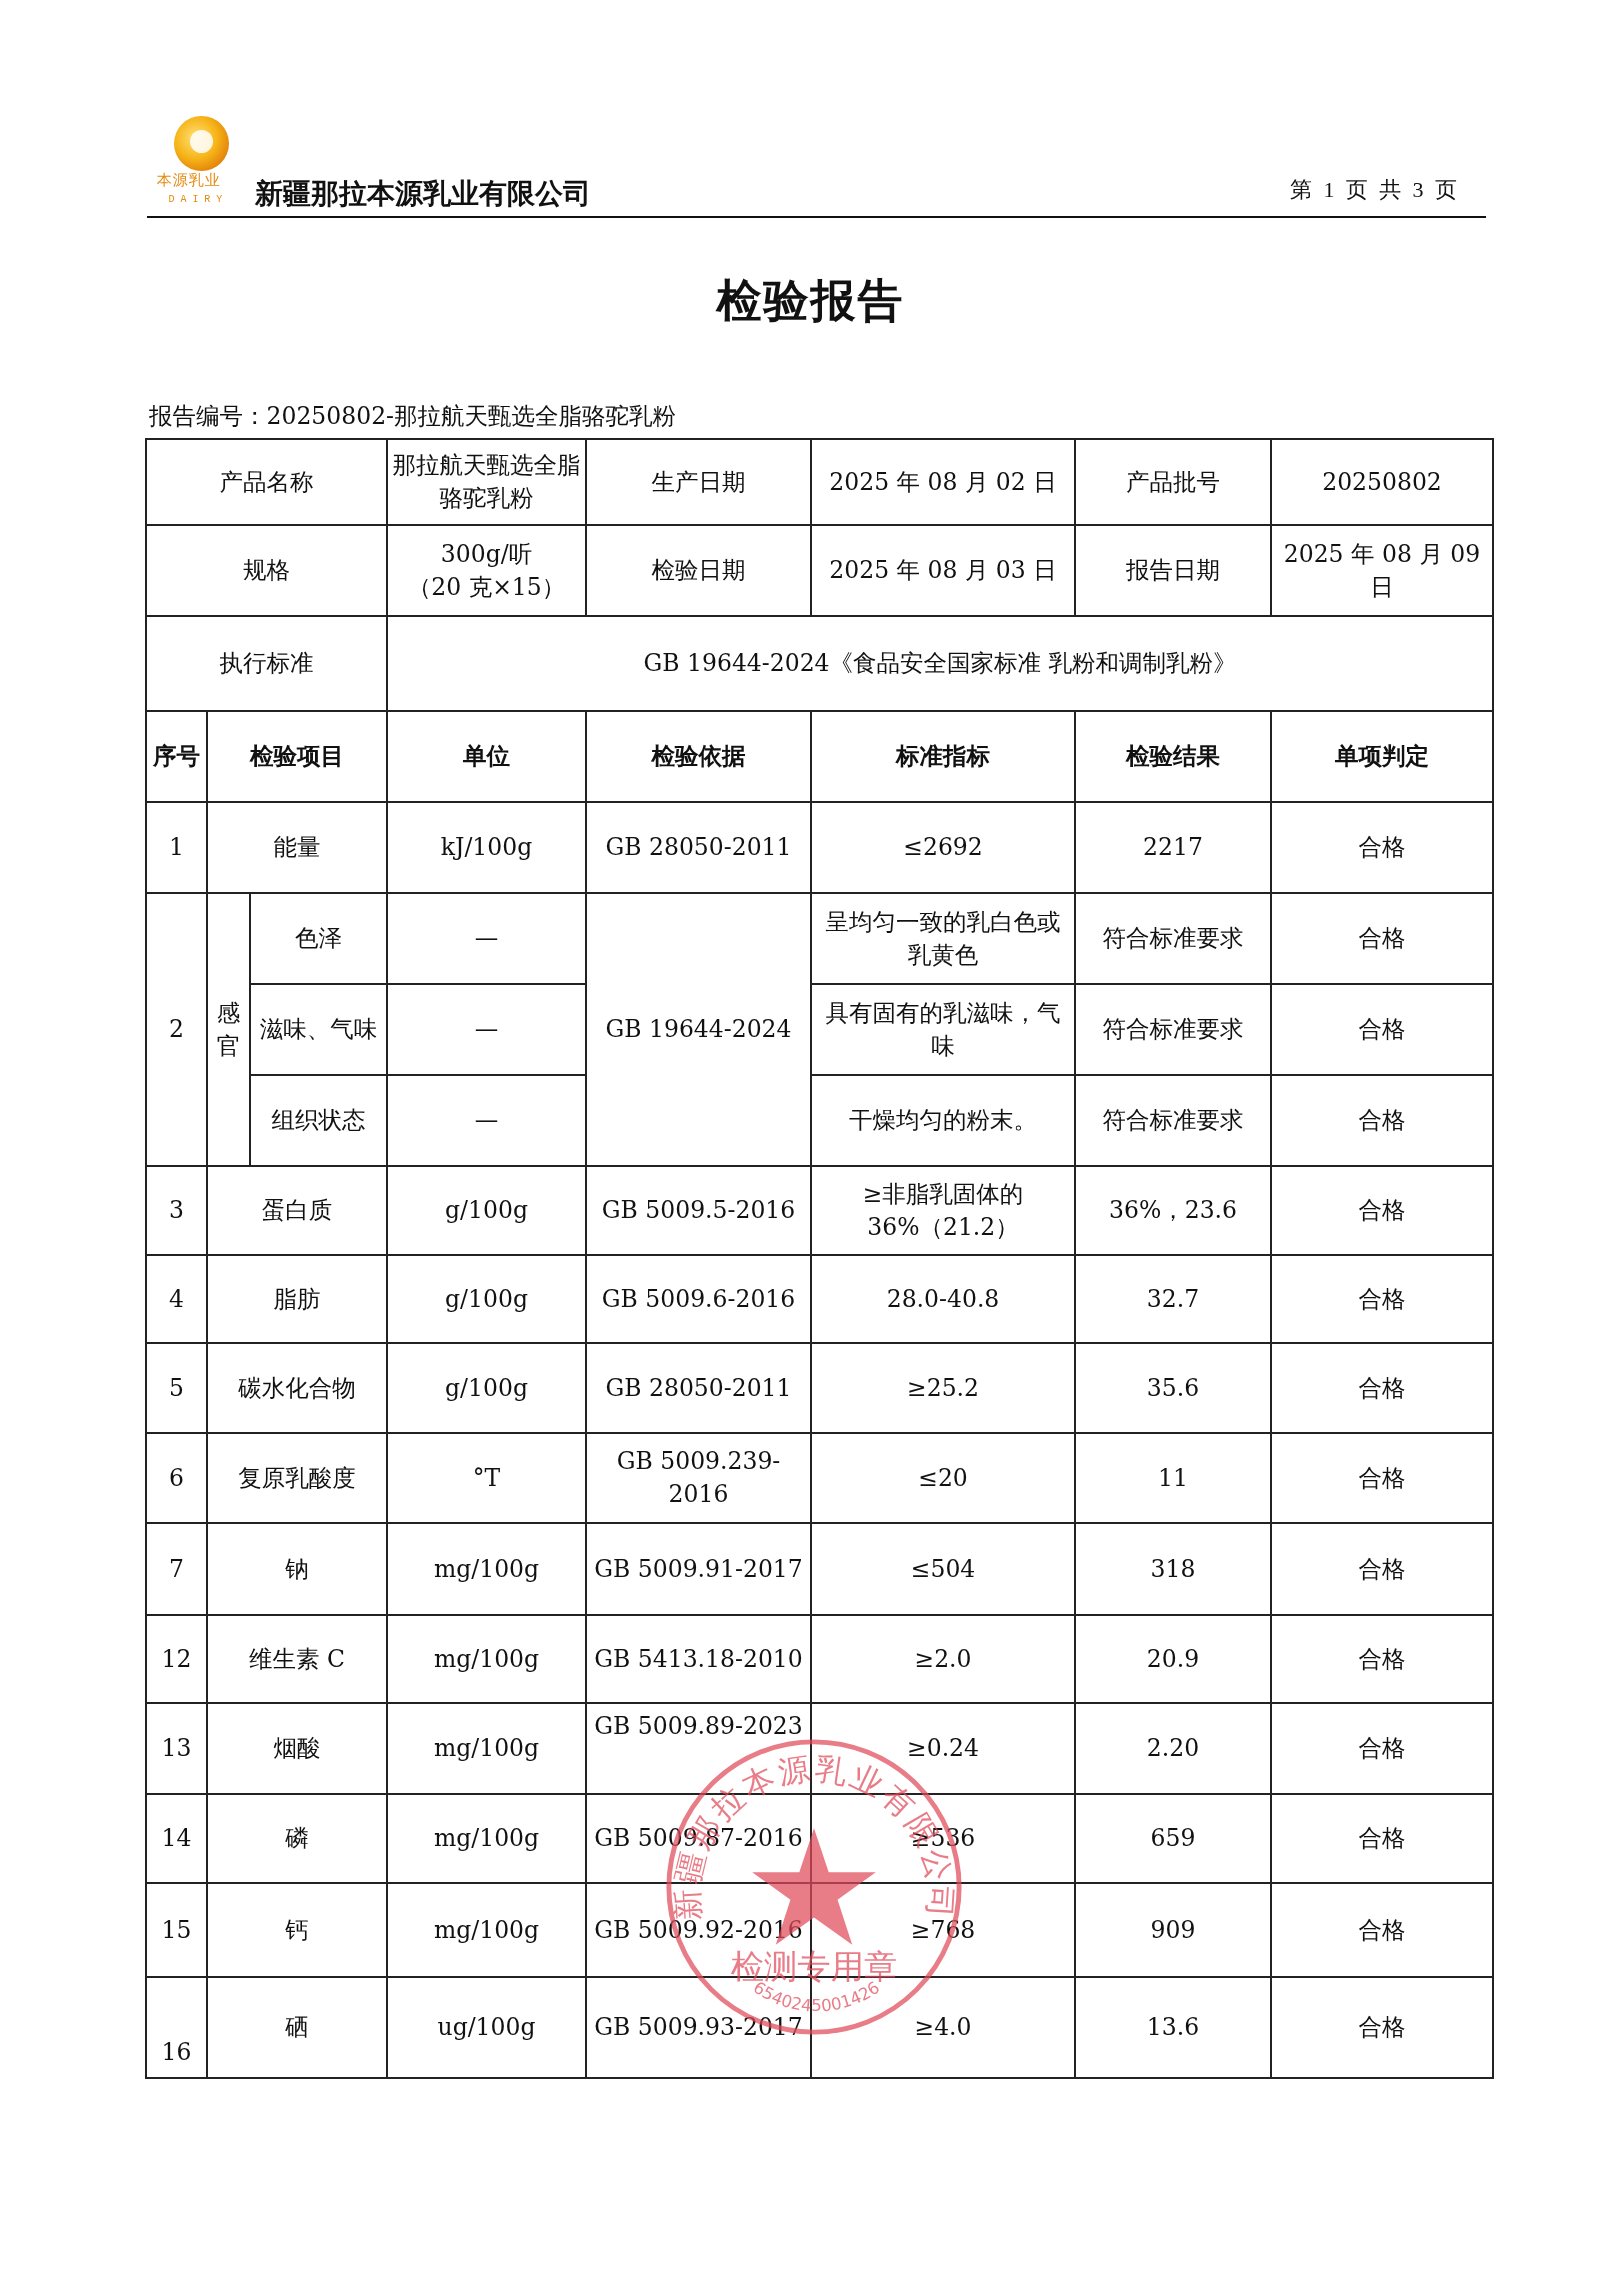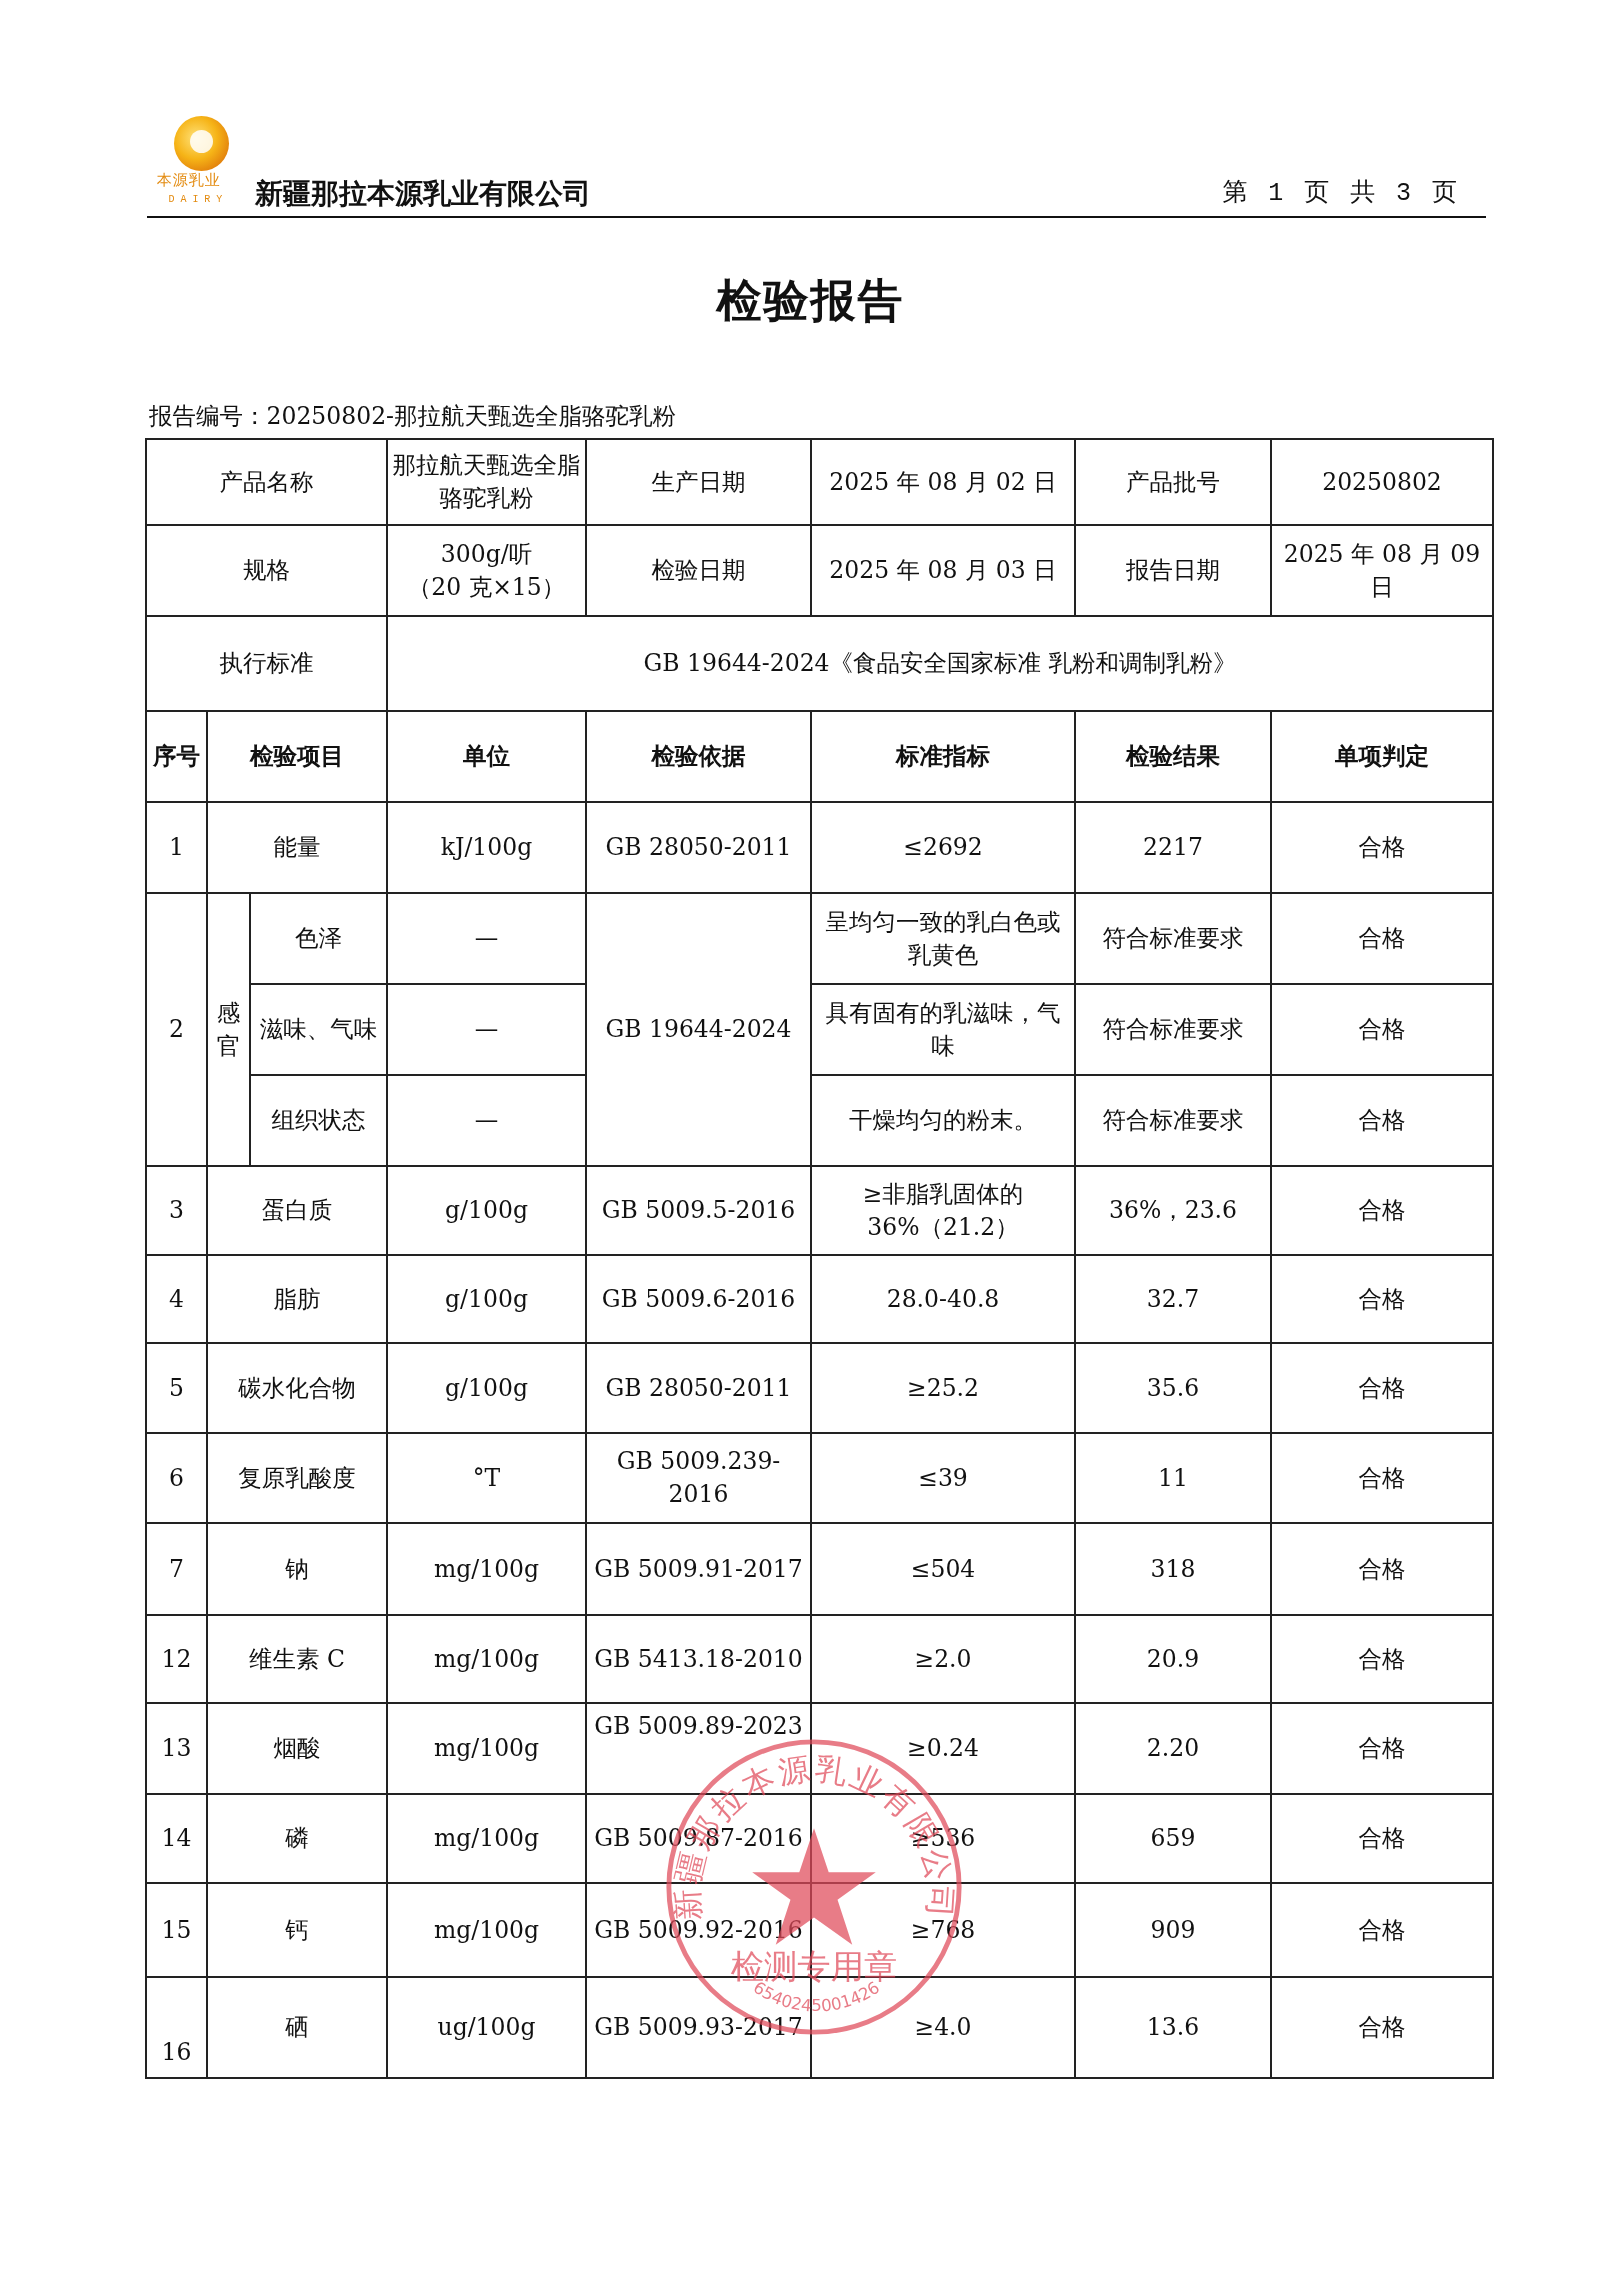--- a/index.html
+++ b/index.html
@@ -6,21 +6,21 @@
   body { width: 1621px; height: 2293px; position: relative; overflow: hidden;
          font-family: "DejaVu Serif", "Liberation Serif", serif; color: #111; }
   .header { position: absolute; left: 147px; top: 108px; width: 1339px; height: 110px; }
   .logo { position: absolute; left: 9.8px; top: 0; width: 88px; height: 98px; }
   .logo-circle { position: absolute; left: 17.6px; top: 7.8px; width: 55px; height: 55px; border-radius: 50%;
          background: radial-gradient(circle at 40% 40%, #ffe27a 0%, #f6b417 45%, #e07b0b 80%, #ffffff 82%); }
   .logo-swirl { position: absolute; left: 33px; top: 21.6px; width: 23.5px; height: 23.5px; border-radius: 50%; background: #fff; opacity: .85; }
   .logo-cn { position: absolute; left: 0; top: 63px; font-family: "DejaVu Sans", sans-serif; font-size: 15px; color: #e38a0e; letter-spacing: 1px; white-space: nowrap; }
   .logo-en { position: absolute; left: 11.8px; top: 86px; font-family: Liberation Mono, monospace; font-size: 10px; color: #e38a0e; letter-spacing: 5.9px; text-align: center; }
   .company { position: absolute; left: 108px; top: 67px; font-family: "DejaVu Sans", sans-serif; font-weight: bold; font-size: 28px; white-space: nowrap; }
-  .pageinfo { position: absolute; right: 29px; top: 67px; font-family: Liberation Mono, monospace; font-size: 25px; white-space: nowrap; word-spacing: 5.9px; }
+  .pageinfo { position: absolute; right: 29px; top: 67px; font-family: Liberation Serif, serif; font-size: 22px; white-space: nowrap; word-spacing: 5.9px; }
   .hr { position: absolute; left: 0; top: 108px; width: 1339px; height: 2px; background: #111; }
   .title { position: absolute; left: 0; width: 1621px; top: 271px; text-align: center; font-family: "DejaVu Sans", sans-serif; font-weight: bold; font-size: 45px; letter-spacing: 2px; }
   .report-no { position: absolute; left: 149px; top: 400px; font-size: 23.5px; white-space: nowrap; }
   table.report { position: absolute; left: 145px; top: 438px; border-collapse: collapse; table-layout: fixed; width: 1347px; }
   table.report td { border: 2px solid #222; text-align: center; vertical-align: middle; font-size: 23.5px; line-height: 33px; padding: 0 2px; }
   table.report td.hd { font-family: "DejaVu Sans", sans-serif; font-weight: bold; }
   .cat { line-height: 37px; }
   .top-align { vertical-align: top !important; padding-top: 5.9px !important; }
   .seal { position: absolute; left: 662px; top: 1735px; width: 304px; height: 304px; pointer-events: none; opacity: .72; }
 </style>
@@ -144,21 +144,21 @@
     <td>GB 28050-2011</td>
     <td>≥25.2</td>
     <td>35.6</td>
     <td>合格</td>
   </tr>
   <tr style="height:90px">
     <td>6</td>
     <td colspan="2">复原乳酸度</td>
     <td>°T</td>
     <td>GB 5009.239-2016</td>
-    <td>≤39</td>
+    <td>≤20</td>
     <td>11</td>
     <td>合格</td>
   </tr>
   <tr style="height:92px">
     <td>7</td>
     <td colspan="2">钠</td>
     <td>mg/100g</td>
     <td>GB 5009.91-2017</td>
     <td>≤504</td>
     <td>318</td>

